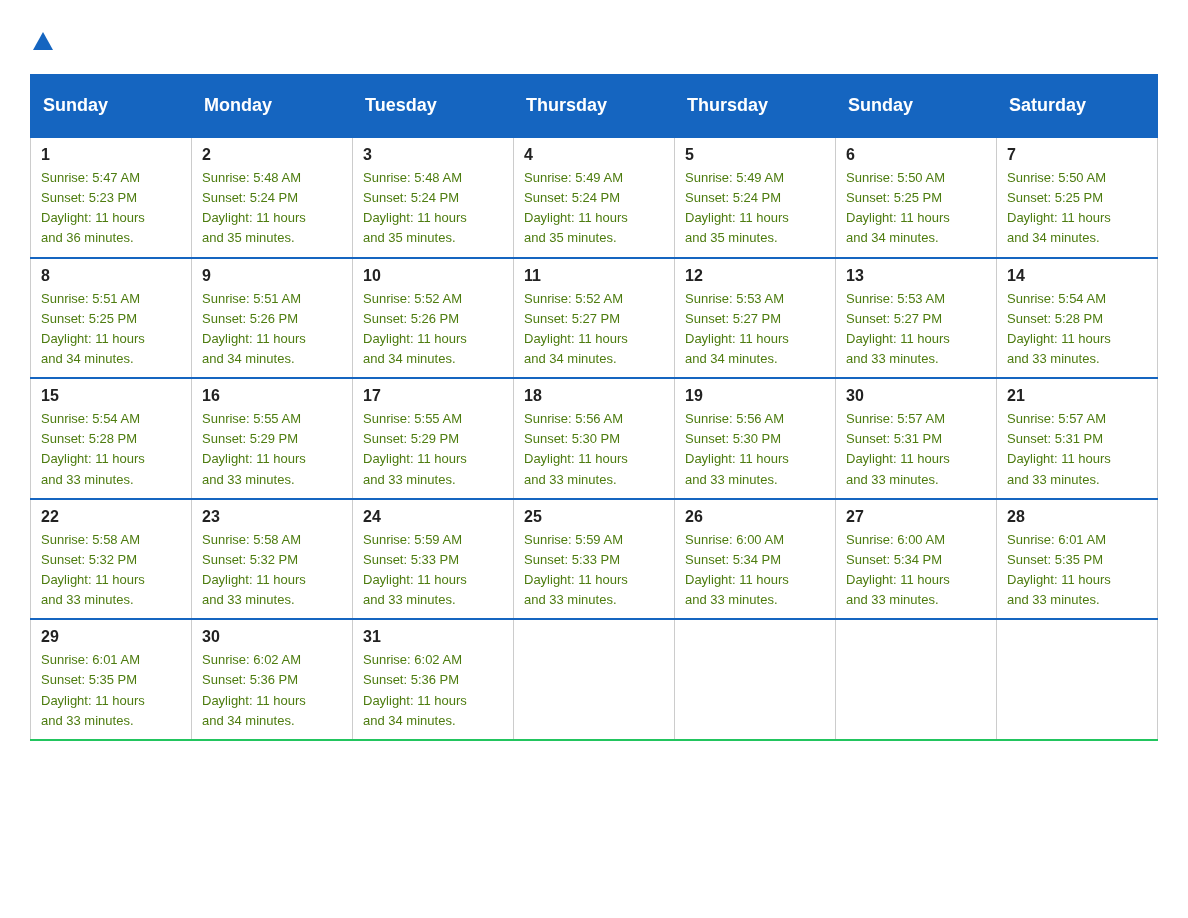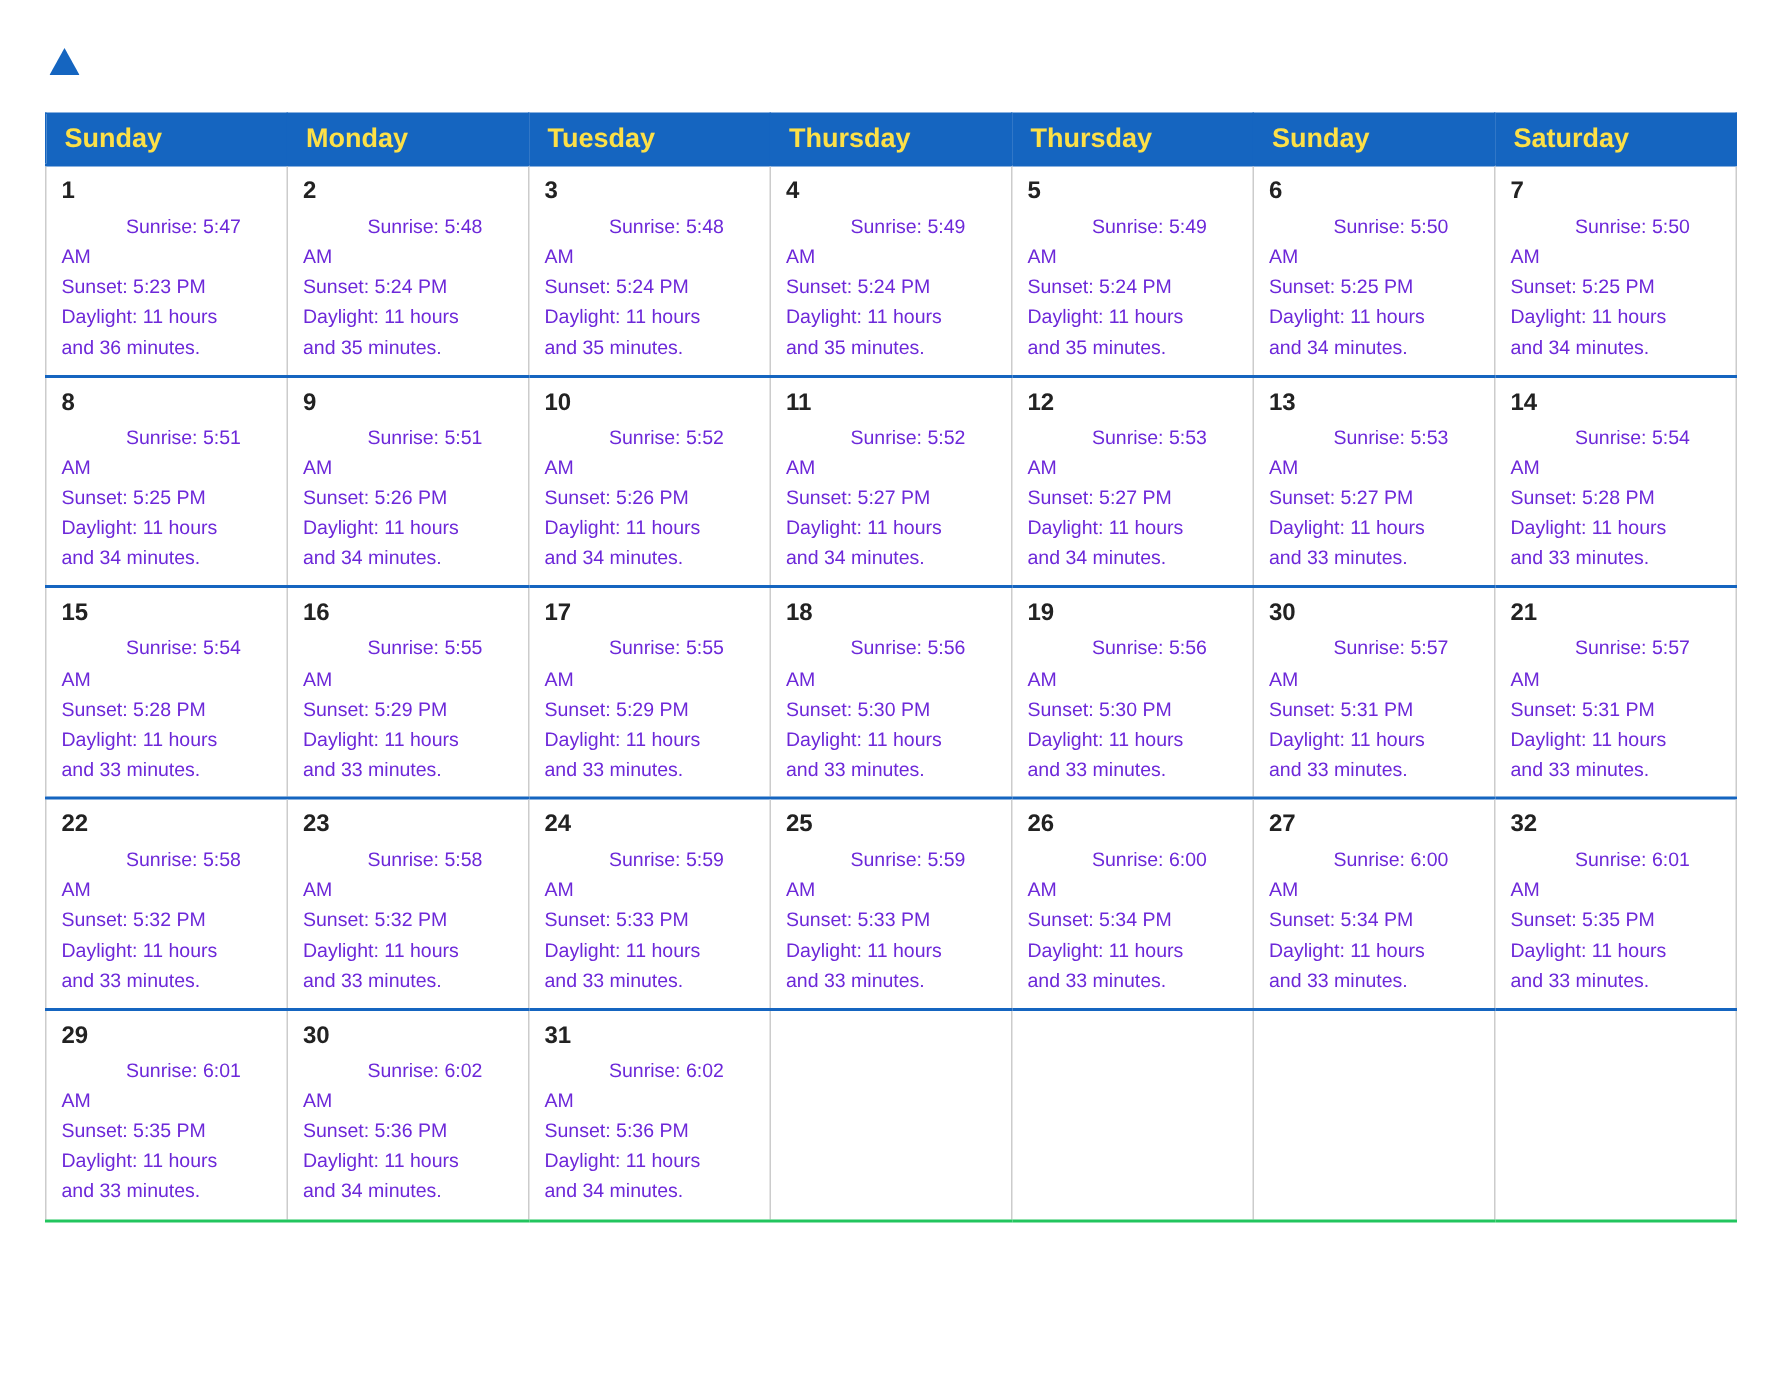--- a/index.html
+++ b/index.html
@@ -35,24 +35,24 @@
       color: #555;
       margin-top: 4px;
     }
     .calendar-table {
       width: 100%;
       border-collapse: collapse;
       border: 1px solid #aaa;
     }
     .calendar-table th {
       background-color: #1565c0;
-      color: #fde047;
+      color: #ffffff;
       font-size: 18px;
       font-weight: bold;
-      padding: 6px 12px;
+      padding: 20px 12px;
       text-align: left;
       border: 1px solid #1565c0;
     }
     .calendar-table td {
       vertical-align: top;
       padding: 8px 10px;
       border: 1px solid #ccc;
       font-size: 13.5px;
       color: #222;
       width: calc(100% / 7);
@@ -66,22 +66,21 @@
     }
     .day-number {
       font-size: 16px;
       font-weight: bold;
       display: block;
       margin-bottom: 4px;
     }
     .day-info {
       font-size: 13px;
       line-height: 1.55;
-      color: #6d28d9;
-      margin-left: 43px;
+      color: #4d7c0f;
     }
     .empty-cell {
       background: #fff;
     }
     .logo-row {
       display: flex;
       flex-direction: row;
       align-items: center;
     }
     .logo-word {
@@ -241,21 +240,21 @@
       </td>
         <td>
         <span class="day-number">26</span>
         <span class="day-info">Sunrise: 6:00 AM<br>Sunset: 5:34 PM<br>Daylight: 11 hours<br>and 33 minutes.</span>
       </td>
         <td>
         <span class="day-number">27</span>
         <span class="day-info">Sunrise: 6:00 AM<br>Sunset: 5:34 PM<br>Daylight: 11 hours<br>and 33 minutes.</span>
       </td>
         <td>
-        <span class="day-number">32</span>
+        <span class="day-number">28</span>
         <span class="day-info">Sunrise: 6:01 AM<br>Sunset: 5:35 PM<br>Daylight: 11 hours<br>and 33 minutes.</span>
       </td>
       </tr>
       <tr>
         <td>
         <span class="day-number">29</span>
         <span class="day-info">Sunrise: 6:01 AM<br>Sunset: 5:35 PM<br>Daylight: 11 hours<br>and 33 minutes.</span>
       </td>
         <td>
         <span class="day-number">30</span>

